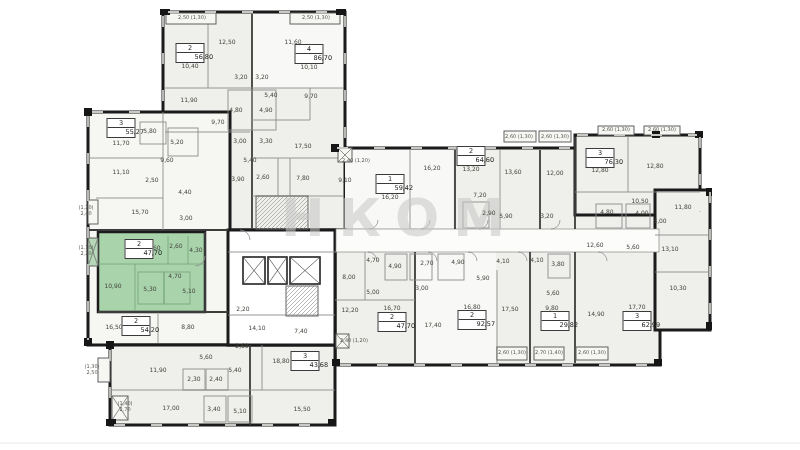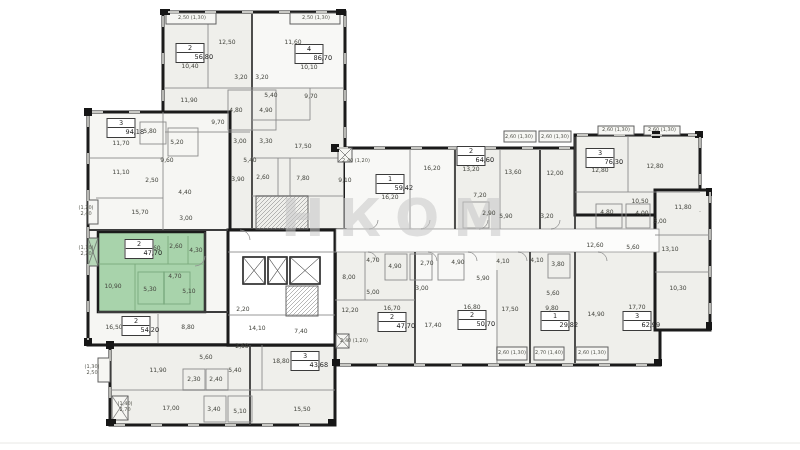--- a/index.html
+++ b/index.html
@@ -267,21 +267,21 @@
       <div class="apt-box" style="left: 190px; top: 53px;">
         <div class="apt-t">2</div>
         <div class="apt-a">56,80</div>
       </div>
       <div class="apt-box" style="left: 309px; top: 54px;">
         <div class="apt-t">4</div>
         <div class="apt-a">86,70</div>
       </div>
       <div class="apt-box" style="left: 121px; top: 128px;">
         <div class="apt-t">3</div>
-        <div class="apt-a">94,18</div>
+        <div class="apt-a">55,27</div>
       </div>
       <div class="apt-box hl" style="left: 139px; top: 249px;">
         <div class="apt-t">2</div>
         <div class="apt-a">47,70</div>
       </div>
       <div class="apt-box" style="left: 136px; top: 326px;">
         <div class="apt-t">2</div>
         <div class="apt-a">54,20</div>
       </div>
       <div class="apt-box" style="left: 390px; top: 184px;">
@@ -295,21 +295,21 @@
       <div class="apt-box" style="left: 600px; top: 158px;">
         <div class="apt-t">3</div>
         <div class="apt-a">76,30</div>
       </div>
       <div class="apt-box" style="left: 392px; top: 322px;">
         <div class="apt-t">2</div>
         <div class="apt-a">47,70</div>
       </div>
       <div class="apt-box" style="left: 472px; top: 320px;">
         <div class="apt-t">2</div>
-        <div class="apt-a">50,70</div>
+        <div class="apt-a">92,57</div>
       </div>
       <div class="apt-box" style="left: 555px; top: 321px;">
         <div class="apt-t">1</div>
         <div class="apt-a">29,82</div>
       </div>
       <div class="apt-box" style="left: 637px; top: 321px;">
         <div class="apt-t">3</div>
         <div class="apt-a">62,99</div>
       </div>
       <div class="apt-box" style="left: 305px; top: 361px;">

